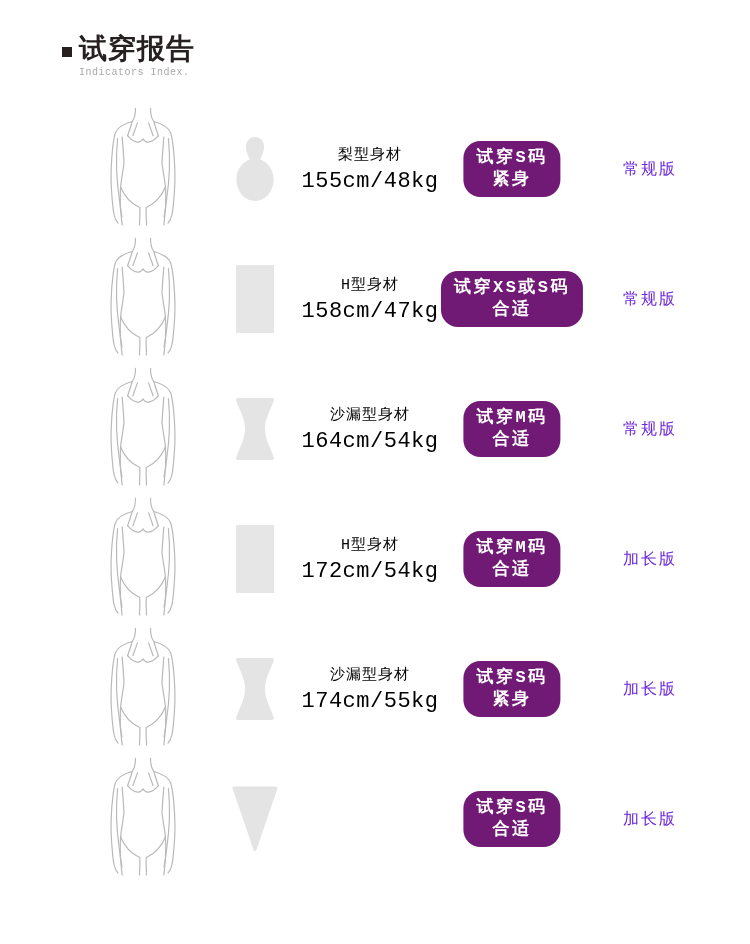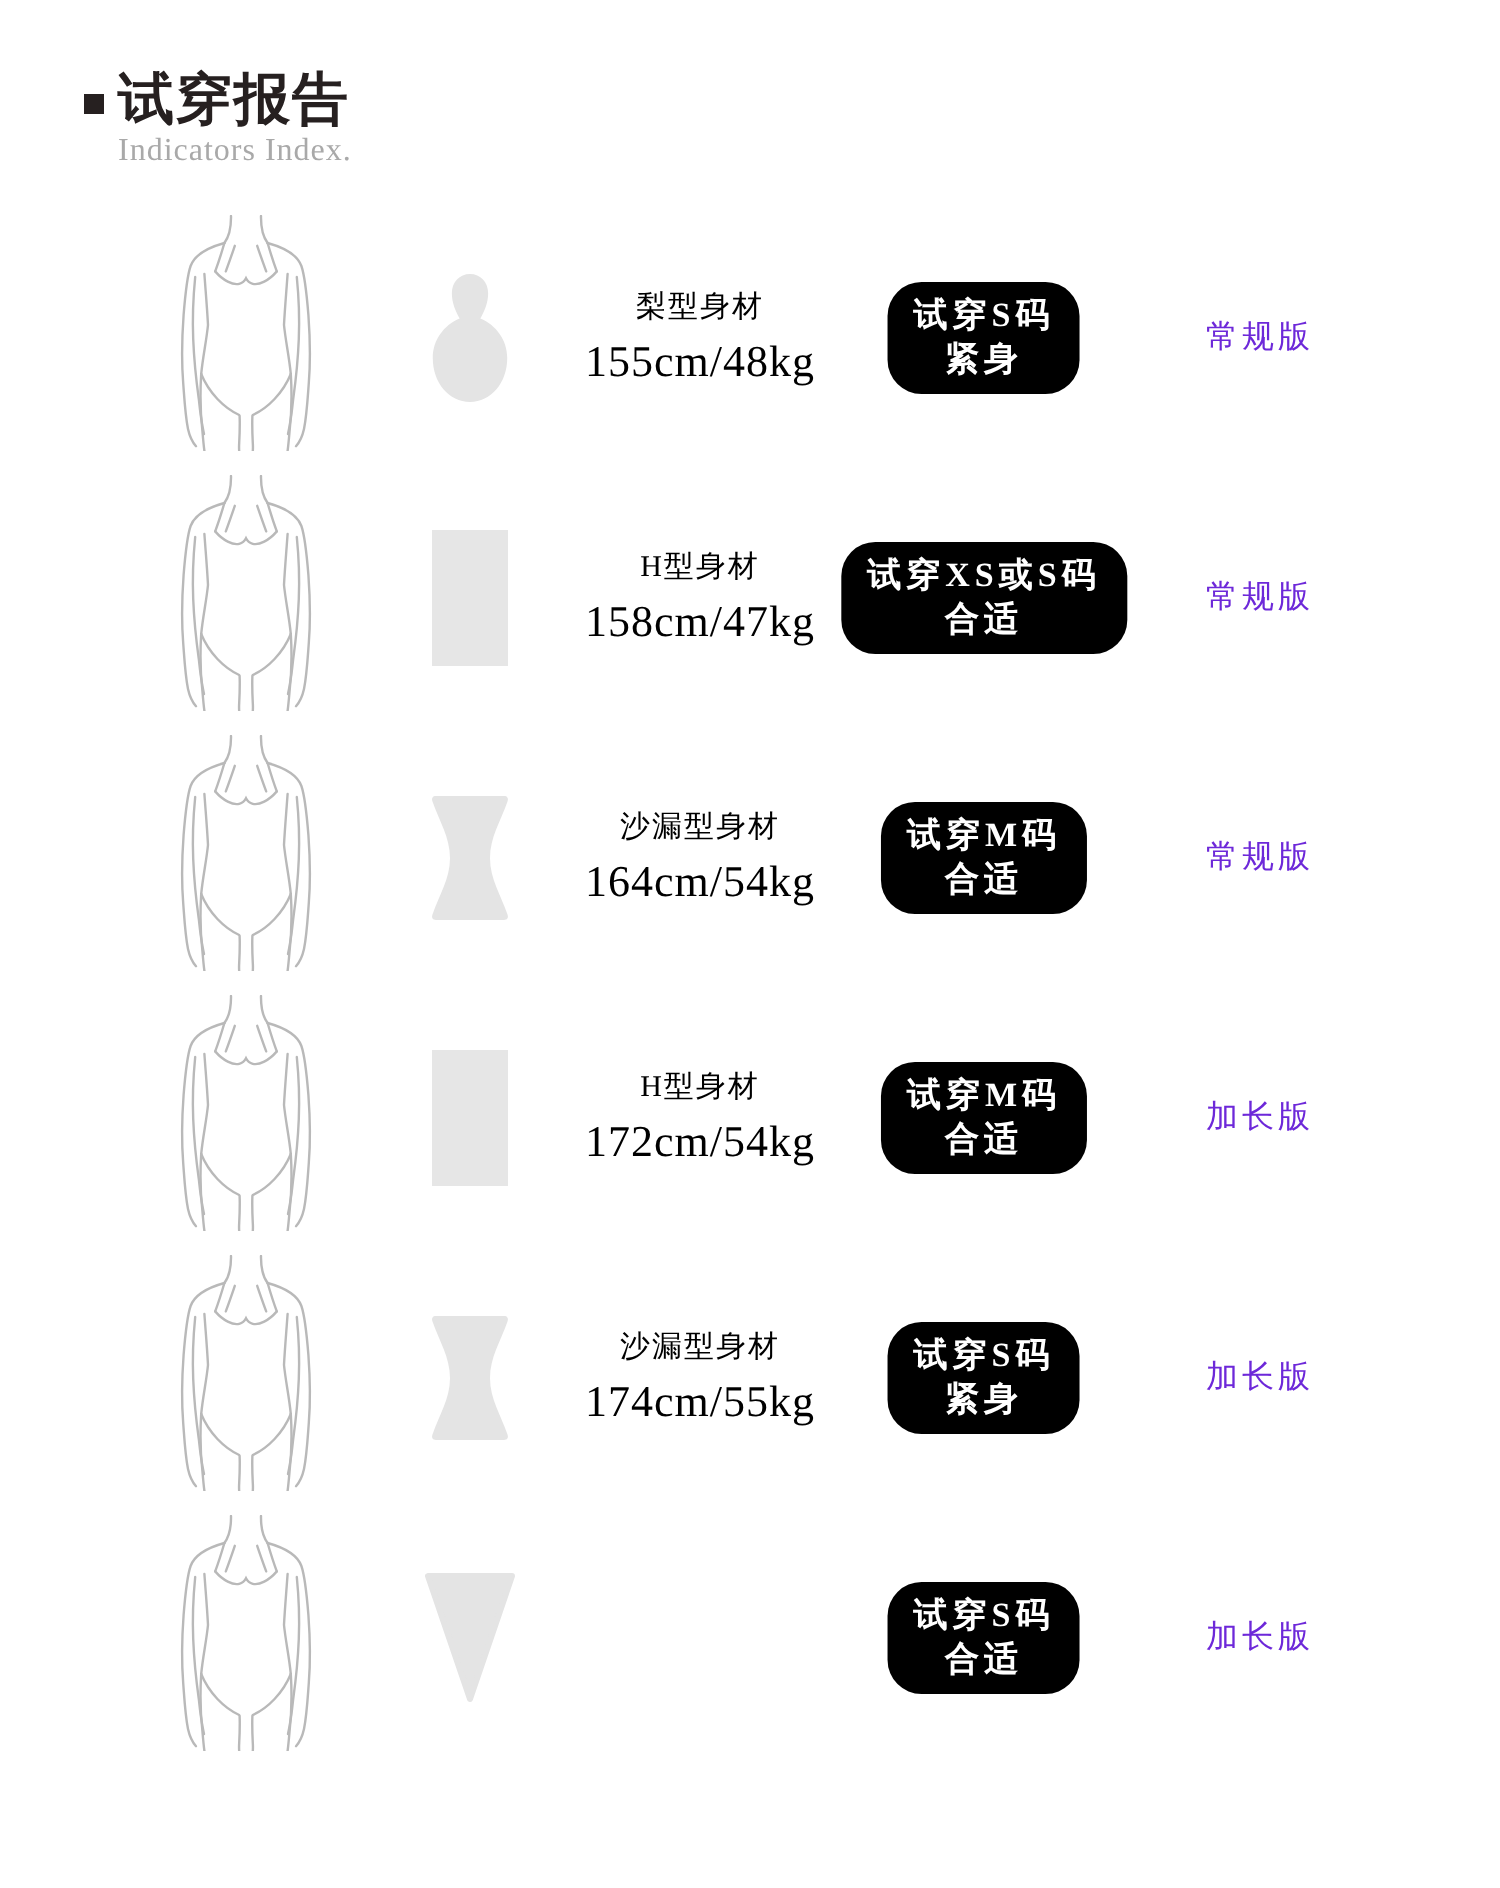--- a/index.html
+++ b/index.html
@@ -2,55 +2,56 @@
 <html><head>
 <meta charset="utf-8">
 <style>
   * { margin:0; padding:0; box-sizing:border-box; }
   html,body { background:#fff; }
   .page {
     position:relative;
     width:686px; height:944px;
     background:#ffffff;
     overflow:hidden;
-    font-family:Liberation Serif, serif;
+    font-family:Liberation Mono, monospace;
+    margin-left:20px;
   }
 
   
   .header { position:absolute; left:42px; top:36px; }
   .header-top { display:flex; align-items:center; }
   .bullet {
     width:10px; height:10px; background:#262020;
     display:inline-block; margin-right:7px; margin-top:2px;
     flex:0 0 auto;
   }
   .title {
     font-size:28px; font-weight:bold; color:#262020;
     letter-spacing:1px; line-height:30px;
   }
   .subtitle {
-    font-size:16px; color:#a9a9a9; letter-spacing:0.5px;
+    font-size:10px; color:#a9a9a9; letter-spacing:0.5px;
     margin-left:17px; margin-top:1px;
   }
 
   
   .rows { position:absolute; top:104px; left:0; width:750px; }
   .row { position:relative; height:130px; }
   .row > .cell, .row > .badge, .row > .version {
     position:absolute; top:50%; transform:translate(-50%,-50%);
   }
   .figure  { left:123px; }
   .shape   { left:235px; display:flex; align-items:center; justify-content:center; }
   .rect-shape { width:38px; height:68px; background:#e6e6e6; }
   .type-block { left:350px; text-align:center; color:#000000; white-space:nowrap; }
   .body-type { font-size:15px; letter-spacing:1px; margin-bottom:5px; }
   .stats     { font-size:22px; letter-spacing:0.5px; }
   .badge {
     left:492px;
-    background:#000000; color:#ffffff;
+    background:#701a75; color:#ffffff;
     border-radius:17px; padding:6px 13px;
     text-align:center; font-weight:bold;
     font-size:17px; line-height:22px; letter-spacing:2.5px;
     white-space:nowrap;
   }
   .version {
     left:630px; color:#6d28d9; font-size:16px;
     letter-spacing:2px; white-space:nowrap;
   }
 </style>

